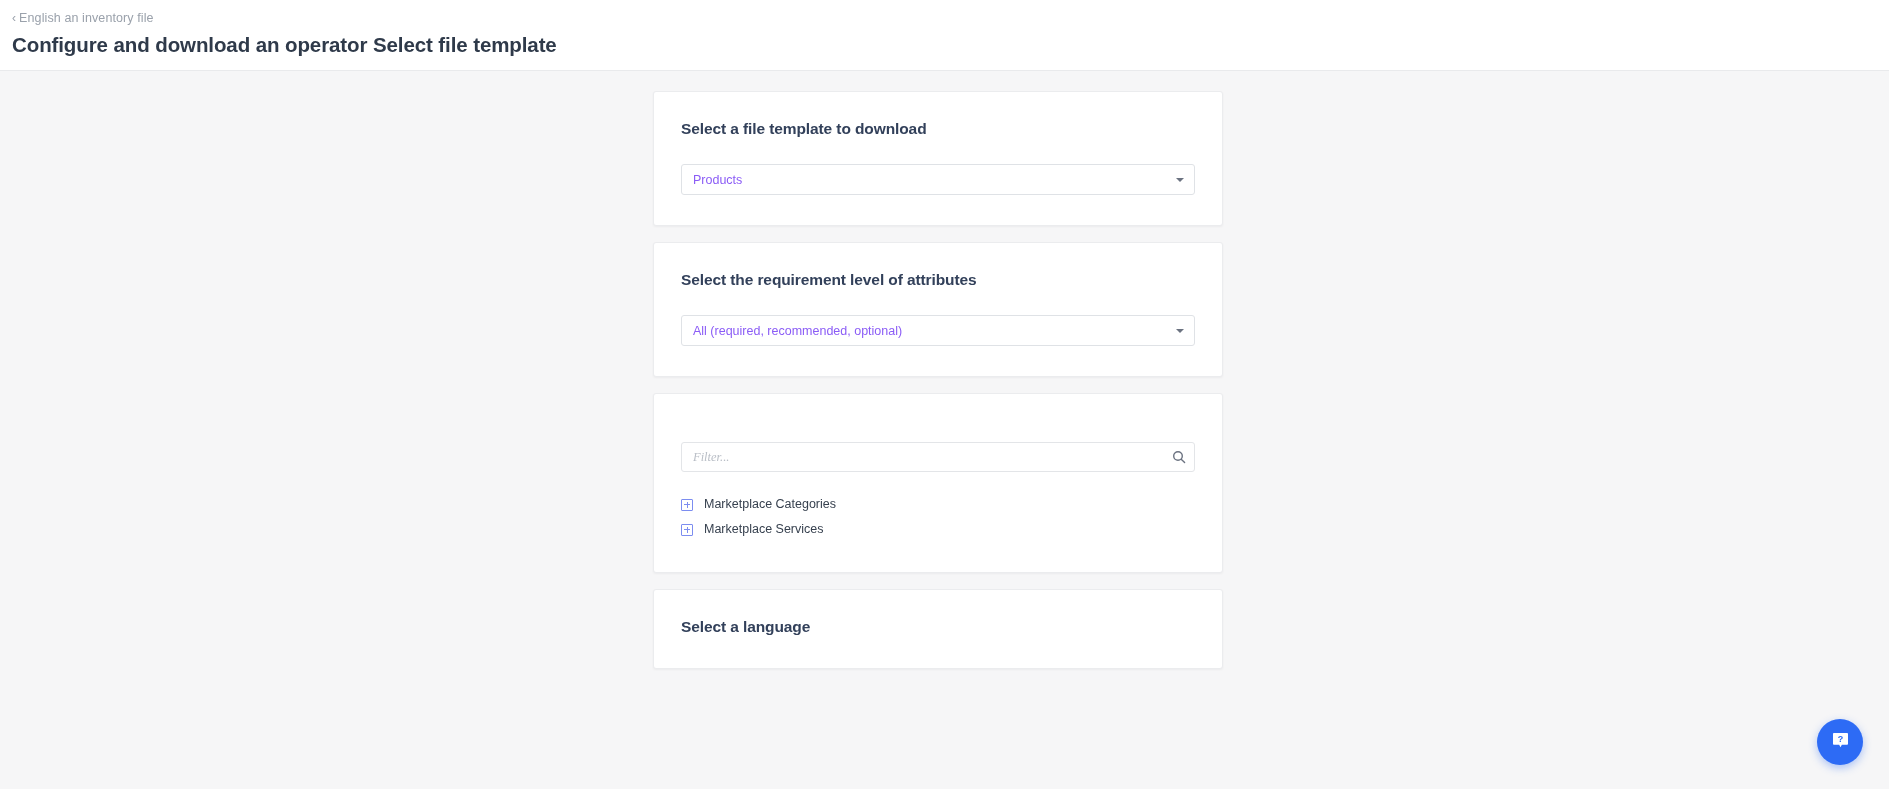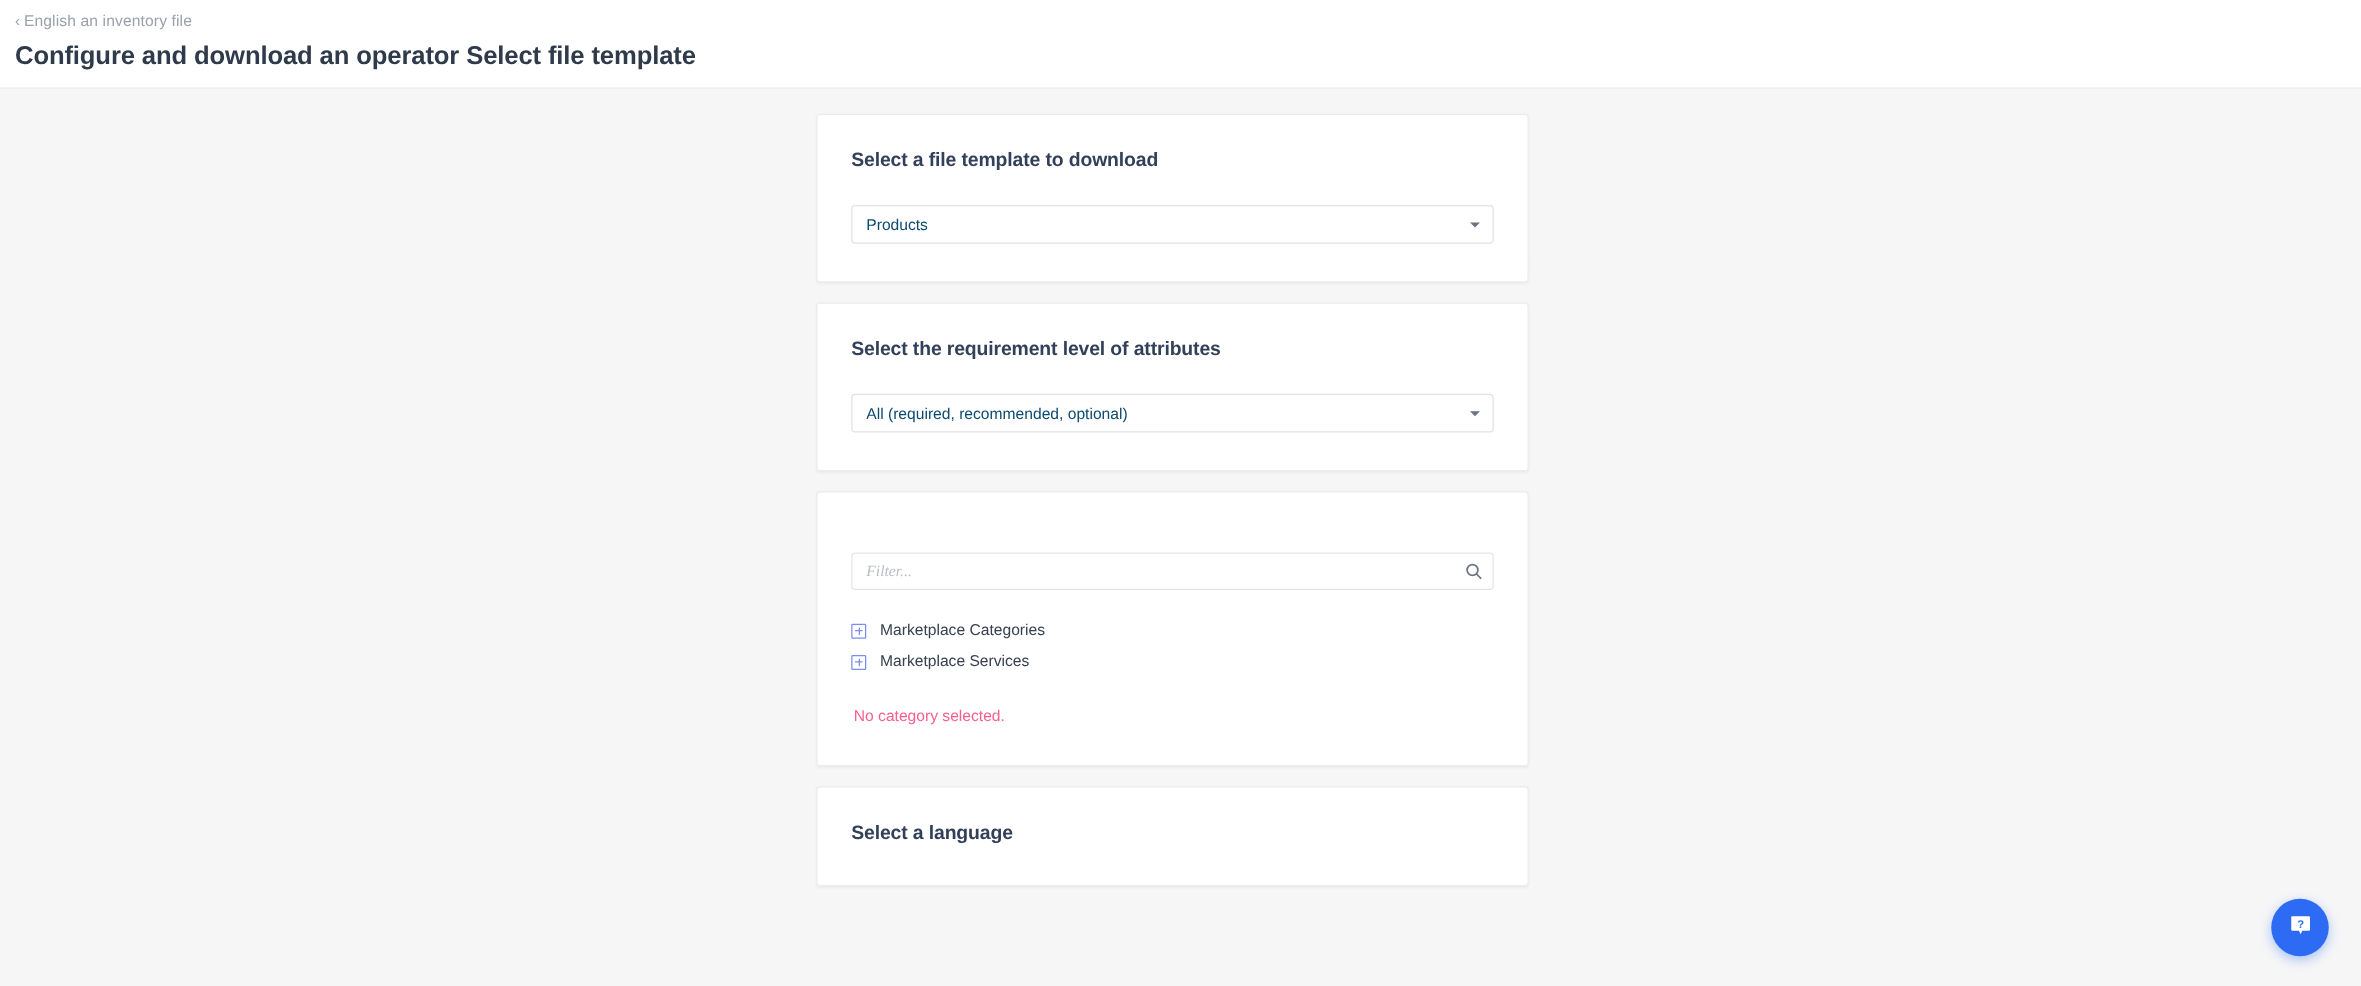--- a/index.html
+++ b/index.html
@@ -94,21 +94,21 @@
     border: 1px solid #dfe2e6;
     border-radius: 3px;
     background: #ffffff;
     display: flex;
     align-items: center;
     padding: 0 28px 0 11px;
     cursor: pointer;
   }
   .select-value {
     font-size: 12.5px;
-    color: #0c4a6e;
+    color: #8b5cf6;
     line-height: 16px;
     white-space: nowrap;
     overflow: hidden;
     text-overflow: ellipsis;
   }
   .select-caret {
     position: absolute;
     right: 10px;
     top: 50%;
     margin-top: -2px;
@@ -268,21 +268,20 @@
         <div class="tree-item">
           <span class="expander"></span>
           <span class="tree-label">Marketplace Categories</span>
         </div>
         <div class="tree-item">
           <span class="expander"></span>
           <span class="tree-label">Marketplace Services</span>
         </div>
       </div>
 
-      <div class="error-text">No category selected.</div>
     </div>
 
     <div class="card">
       <div class="card-title">Select a language</div>
     </div>
 
   </div>
 </div>
 
 <button class="help-fab">

